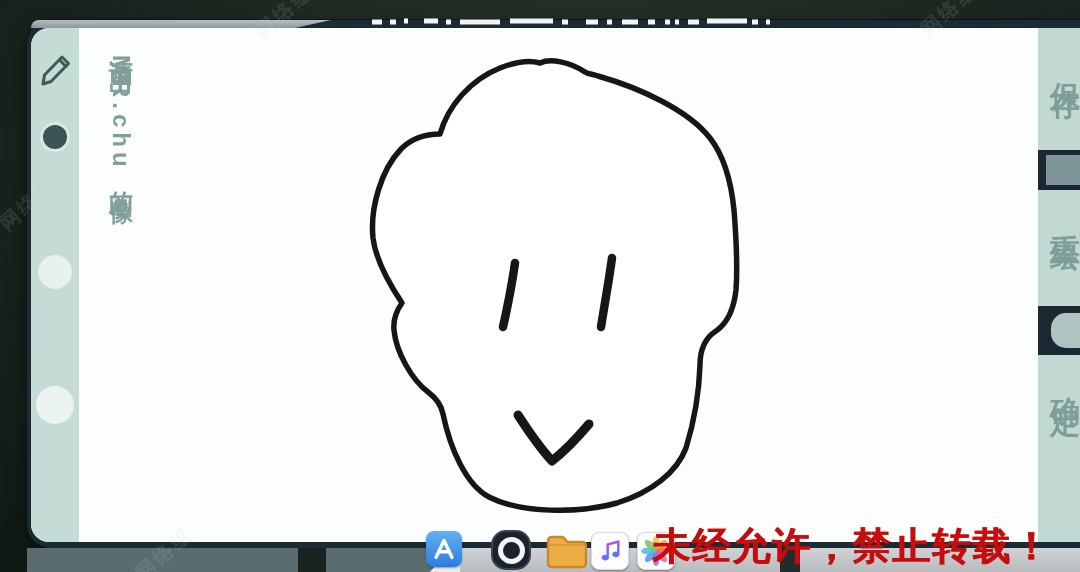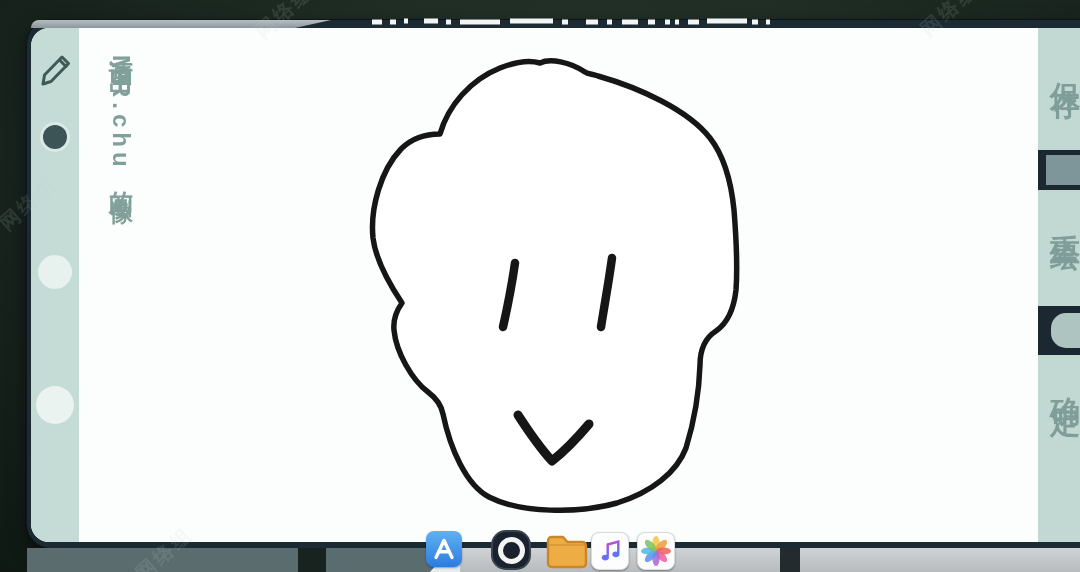--- a/index.html
+++ b/index.html
@@ -194,14 +194,15 @@
           <ellipse transform="rotate(135) translate(0,-7.5)" rx="3.6" ry="7.5" fill="#ee5f9b" opacity=".85"></ellipse>
           <ellipse transform="rotate(180) translate(0,-7.5)" rx="3.6" ry="7.5" fill="#a766d6" opacity=".85"></ellipse>
           <ellipse transform="rotate(225) translate(0,-7.5)" rx="3.6" ry="7.5" fill="#5b8df0" opacity=".85"></ellipse>
           <ellipse transform="rotate(270) translate(0,-7.5)" rx="3.6" ry="7.5" fill="#4db6e2" opacity=".85"></ellipse>
           <ellipse transform="rotate(315) translate(0,-7.5)" rx="3.6" ry="7.5" fill="#7ec15c" opacity=".85"></ellipse>
         </g>
       </svg>
     </div>
   </div>
 
+  <div class="red-watermark">未经允许，禁止转载！</div>
 
 </div>
 
 </body></html>

